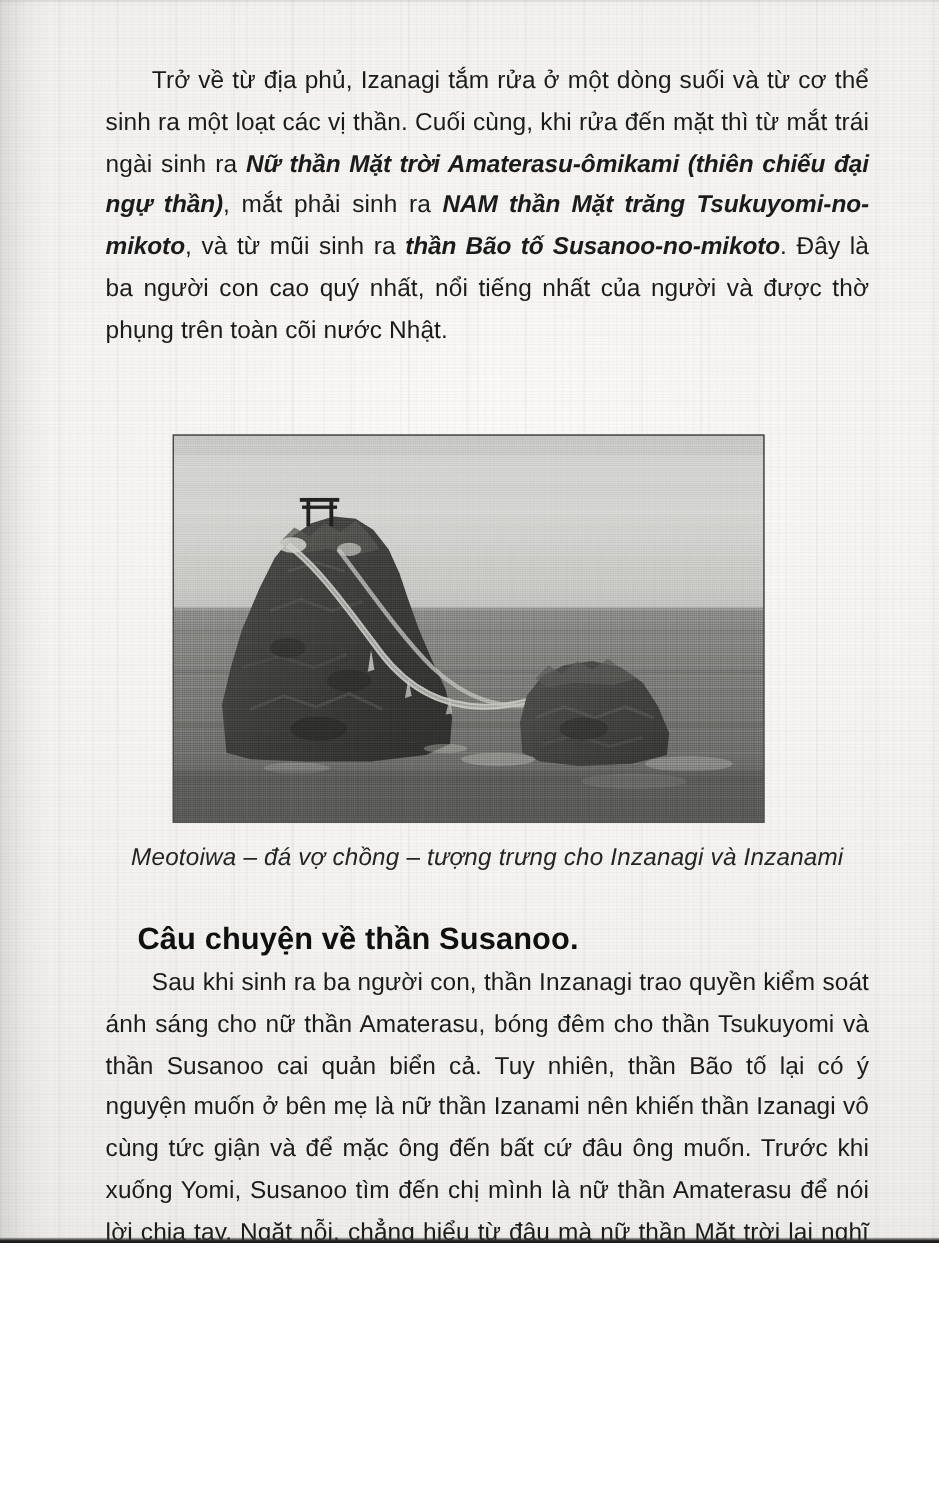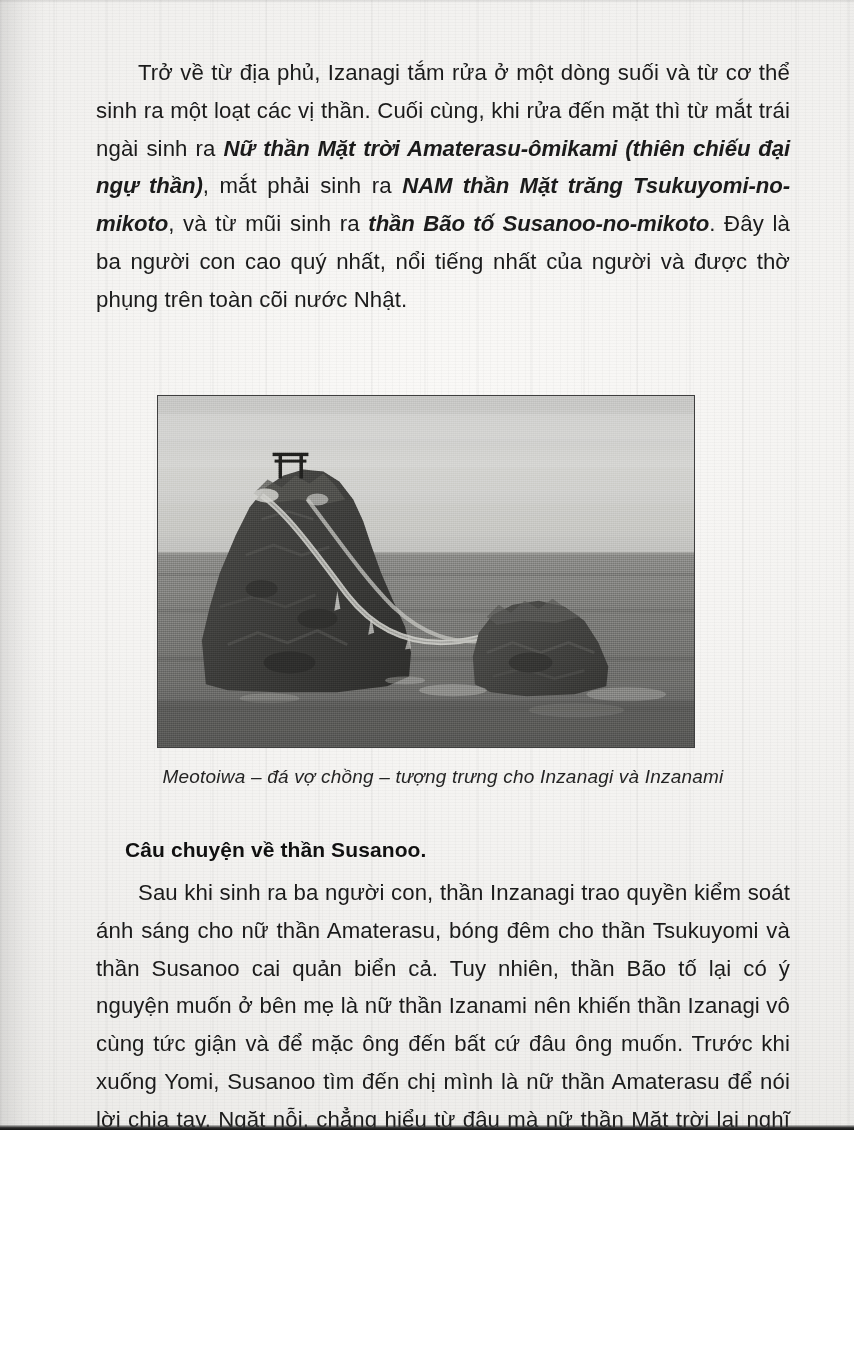--- a/index.html
+++ b/index.html
@@ -132,31 +132,31 @@
     opacity: .85;
     pointer-events: none;
   }
 
   .caption {
     position: absolute;
     top: 766px;
     left: 0;
     width: 694px;
     text-align: center;
-    font-size: 19px;
+    font-size: 22px;
     font-style: italic;
     color: #242424;
     letter-spacing: 0.2px;
   }
 
   .section-heading {
     position: absolute;
     top: 838px;
     left: 29px;
-    font-size: 21px;
+    font-size: 28px;
     font-weight: bold;
     color: #101010;
     letter-spacing: 0.1px;
   }
 
   .para-two {
     position: absolute;
     top: 874px;
     left: 0;
     width: 694px;

